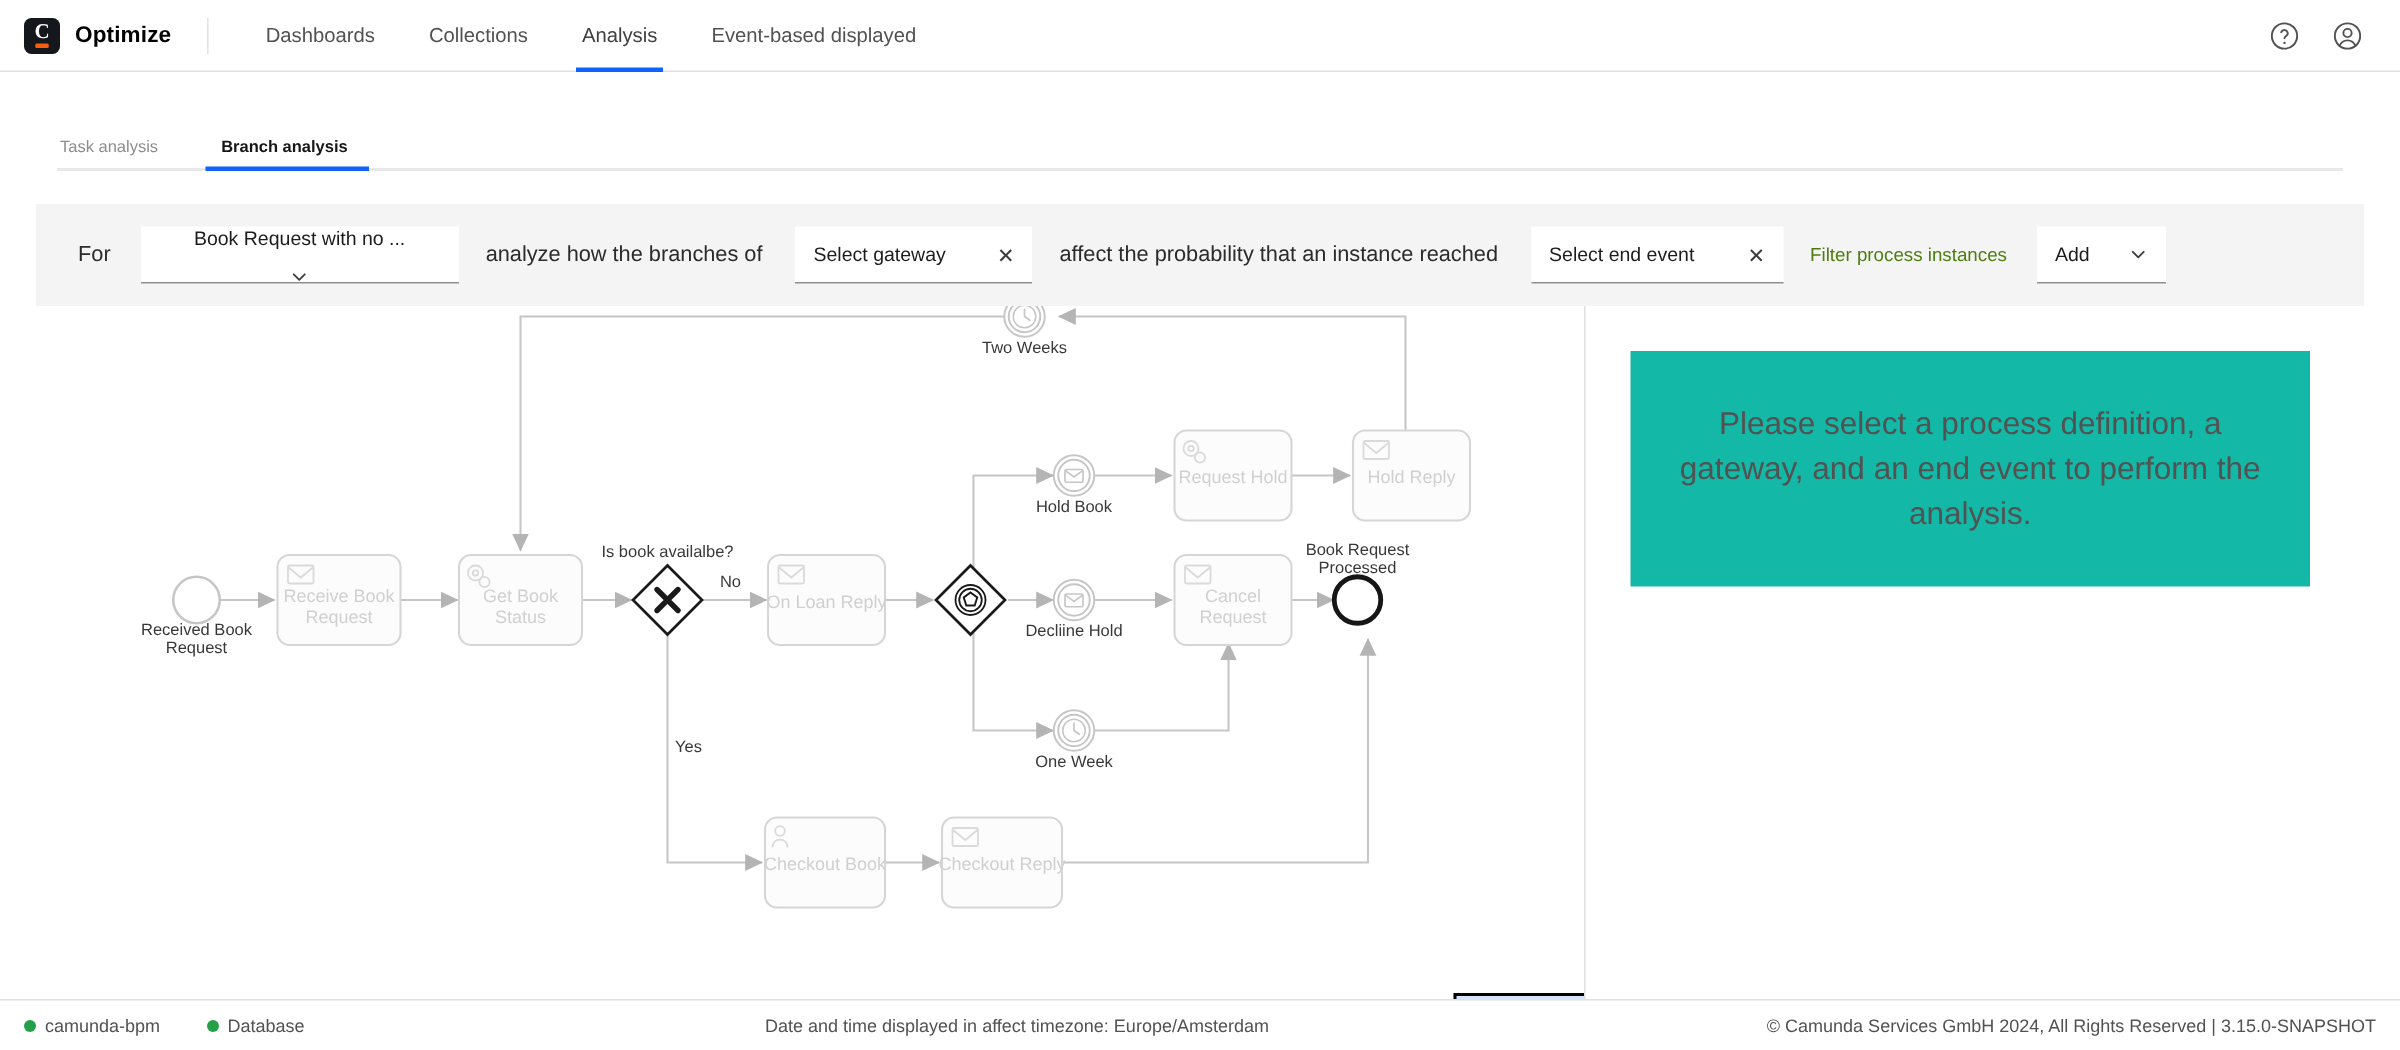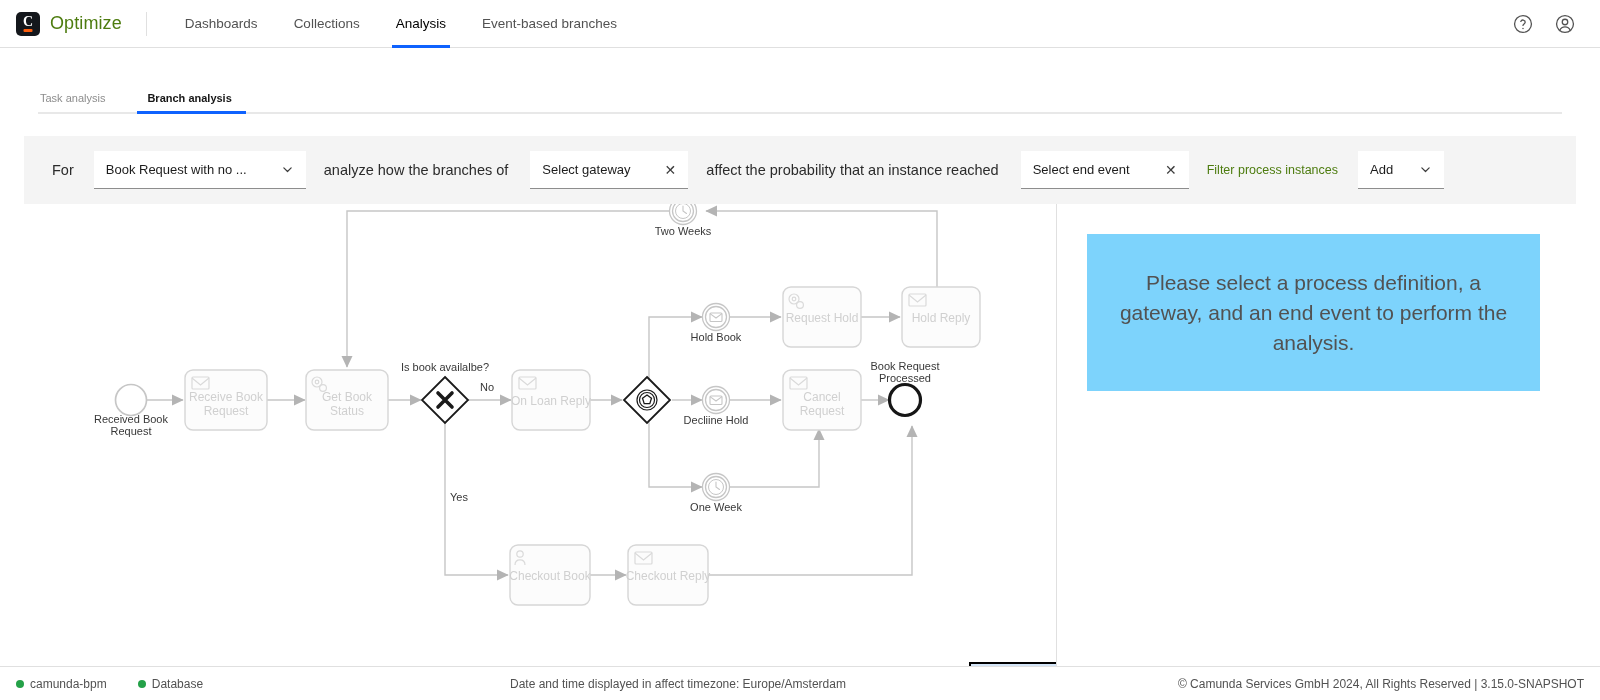--- a/index.html
+++ b/index.html
@@ -25,29 +25,29 @@
     position: relative; display: flex; align-items: center; justify-content: center;
   }
   .logo-mark .c {
     color: #fff; font-size: 14px; font-weight: bold; line-height: 1;
     font-family: "Liberation Serif", serif; margin-top: -3px;
   }
   .logo-mark .bar {
     position: absolute; bottom: 4px; left: 50%; transform: translateX(-50%);
     width: 9px; height: 3px; background: #fc5d0d; border-radius: 1px;
   }
-  .brand-name { font-size: 18px; font-weight: normal; color: #4d7c0f; letter-spacing: .1px; }
+  .brand-name { font-size: 15px; font-weight: bold; color: #000000; letter-spacing: .1px; }
   .hdr-divider { width: 1px; height: 24px; background: #e0e0e0; margin: 0 20px 0 6px; }
   .nav { display: flex; align-items: center; height: 48px; }
   .nav-item {
     font-size: 13.5px; color: #525252; padding: 0 18px;
     height: 48px; display: flex; align-items: center; position: relative;
     cursor: pointer; white-space: nowrap;
   }
-  .nav-item.active { color: #000000; }
+  .nav-item.active { color: #404040; }
   .nav-item.active::after {
     content: ""; position: absolute; left: 14px; right: 14px; bottom: 0;
     height: 3px; background: #0f62fe;
   }
   .hdr-right { margin-left: auto; display: flex; align-items: center; gap: 20px; padding-right: 8px; }
   .icon-btn { width: 22px; height: 22px; cursor: pointer; color: #525252; display: block; }
 
   
   .subtabs {
     flex: 0 0 40px; height: 40px; display: flex; align-items: flex-end;
@@ -79,35 +79,35 @@
   .fb-text { font-size: 14.5px; color: #2b2b2b; white-space: nowrap; }
   .fb-label-muted { font-size: 12.5px; color: #4d7c0f; white-space: nowrap; }
   .select-box {
     background: #fff; border: none; border-bottom: 1px solid #8d8d8d;
     height: 38px; display: flex; align-items: center; justify-content: space-between;
     padding: 0 12px; margin: 0 14px; cursor: pointer; gap: 12px;
   }
   .select-box .val { font-size: 13px; color: #1c1c1c; white-space: nowrap; }
   .chev { width: 13px; height: 13px; color: #3d3d3d; flex: 0 0 13px; }
   .xmark { font-size: 14px; color: #3d3d3d; line-height: 1; cursor: pointer; }
-  #process-select { width: 212px; margin-left: 16px; }
+  #process-select { width: 212px; margin-left: 16px; flex-direction: column; }
   #gateway-select { width: 158px; margin-left: 18px; }
   #endevent-select { width: 168px; margin-left: 18px; }
   #add-filter { width: 86px; margin-left: 16px; }
 
   
   .main {
     flex: 1 1 auto; position: relative; display: flex;
     margin: 0 24px; min-height: 0;
   }
   .diagram-pane { position: relative; flex: 0 0 1032px; overflow: hidden; }
   .vdivider { width: 1px; background: #e0e0e0; margin: 0; flex: 0 0 1px; }
   .info-pane { flex: 1 1 auto; padding: 30px 36px 0 30px; }
   .info-box {
-    background: #7dd3fc; color: #525252;
+    background: #14b8a6; color: #525252;
     font-size: 21px; line-height: 1.42; text-align: center;
     padding: 34px 26px; 
   }
 
   
   .bpmn { position: absolute; inset: 0; }
   .bpmn svg { display: block; }
   .bp-label { font-family: "Liberation Sans", sans-serif; font-size: 11px; fill: #383838; }
   .bp-task-label { font-family: "Liberation Sans", sans-serif; font-size: 12px; fill: #d0d0d0; }
   .bp-flow-label { font-family: "Liberation Sans", sans-serif; font-size: 11px; fill: #383838; }
@@ -143,21 +143,21 @@
         <span class="c">C</span>
         <span class="bar"></span>
       </div>
       <span class="brand-name">Optimize</span>
     </div>
     <div class="hdr-divider"></div>
     <div class="nav">
       <div class="nav-item">Dashboards</div>
       <div class="nav-item">Collections</div>
       <div class="nav-item active">Analysis</div>
-      <div class="nav-item">Event-based branches</div>
+      <div class="nav-item">Event-based displayed</div>
     </div>
     <div class="hdr-right">
       <svg class="icon-btn" viewBox="0 0 24 24" fill="none" stroke="currentColor" stroke-width="1.4">
         <circle cx="12" cy="12" r="9.2"></circle>
         <path d="M9.6 9.2a2.5 2.5 0 0 1 4.8.9c0 1.7-2.4 2-2.4 3.5" stroke-linecap="round"></path>
         <circle cx="12" cy="17" r="0.85" fill="currentColor" stroke="none"></circle>
       </svg>
       <svg class="icon-btn" viewBox="0 0 24 24" fill="none" stroke="currentColor" stroke-width="1.4">
         <circle cx="12" cy="12" r="9.2"></circle>
         <circle cx="12" cy="9.8" r="3"></circle>

